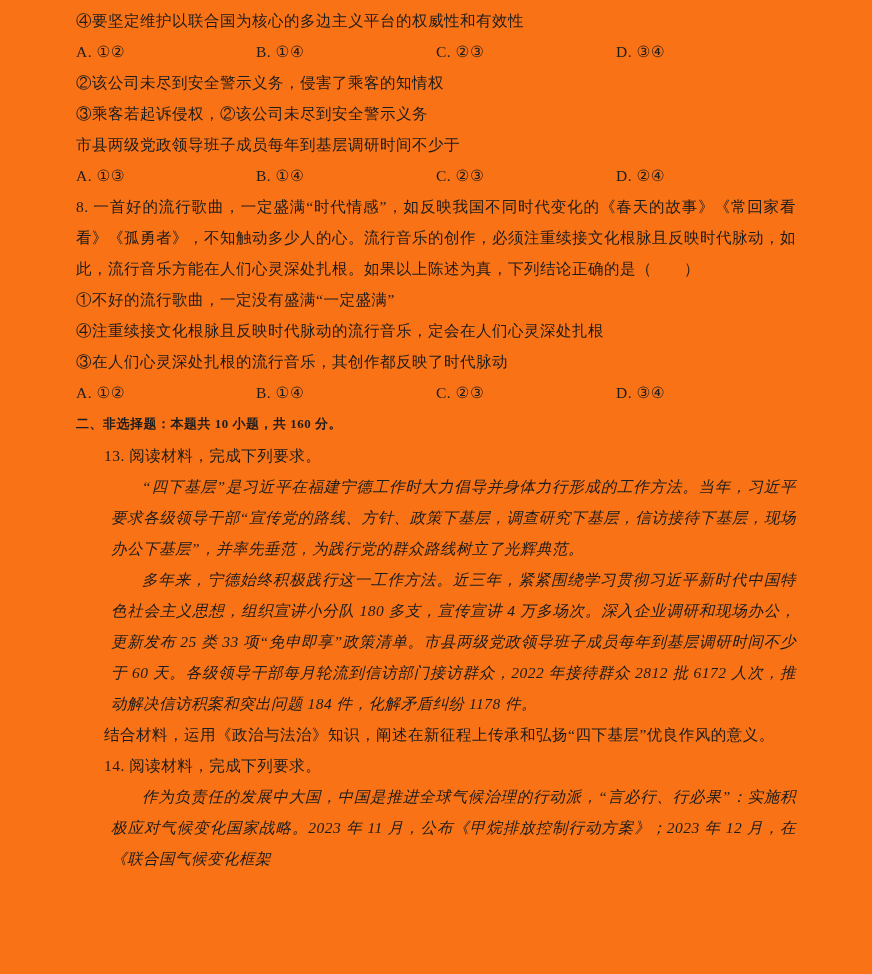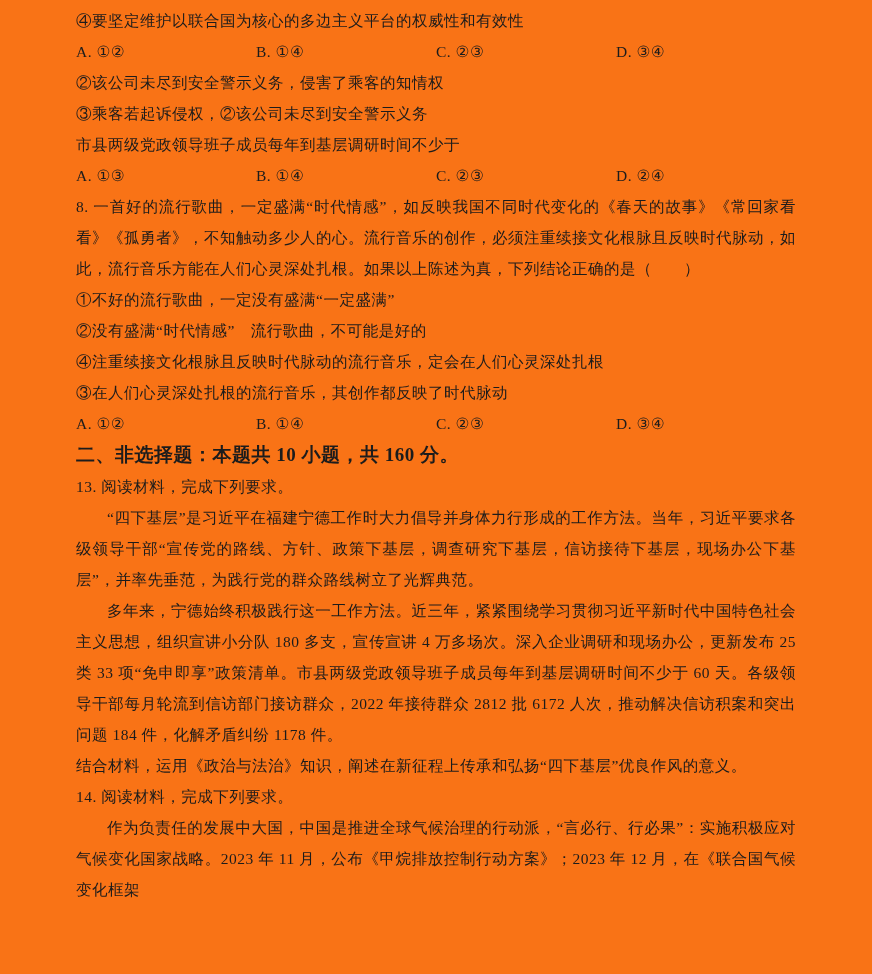--- a/index.html
+++ b/index.html
@@ -31,30 +31,33 @@
   }
   .choices {
     display: grid;
     grid-template-columns: repeat(4, 1fr);
     font-size: 15.5px;
     line-height: 31px;
     letter-spacing: 0.5px;
   }
   .section-header {
     margin: 0;
-    font-size: 19px;
+    font-size: 13px;
     line-height: 32px;
     font-weight: bold;
     letter-spacing: 0.5px;
   }
   .material {
     text-indent: 2em;
+    font-style: italic; 
+    margin-left: 35px;
   }
   .task, .intro {
     font-style: normal;
+    margin-left: 28px;
   }
 </style>
 </head>
 <body>
 
 <div class="page">
 
   <p class="line">④要坚定维护以联合国为核心的多边主义平台的权威性和有效性</p>
   <div class="choices">
     <span>A. ①②</span>
@@ -68,21 +71,20 @@
   <p class="opt">市县两级党政领导班子成员每年到基层调研时间不少于</p>
   <div class="choices">
     <span>A. ①③</span>
     <span>B. ①④</span>
     <span>C. ②③</span>
     <span>D. ②④</span>
   </div>
 
   <p class="stem">8. 一首好的流行歌曲，一定盛满“时代情感”，如反映我国不同时代变化的《春天的故事》《常回家看看》《孤勇者》，不知触动多少人的心。流行音乐的创作，必须注重续接文化根脉且反映时代脉动，如此，流行音乐方能在人们心灵深处扎根。如果以上陈述为真，下列结论正确的是（　　）</p>
   <p class="opt">①不好的流行歌曲，一定没有盛满“一定盛满”</p>
-  <p class="opt">②没有盛满“时代情感”　流行歌曲，不可能是好的</p>
   <p class="opt">④注重续接文化根脉且反映时代脉动的流行音乐，定会在人们心灵深处扎根</p>
   <p class="opt">③在人们心灵深处扎根的流行音乐，其创作都反映了时代脉动</p>
   <div class="choices">
     <span>A. ①②</span>
     <span>B. ①④</span>
     <span>C. ②③</span>
     <span>D. ③④</span>
   </div>
 
   <p class="section-header">二、非选择题：本题共 10 小题，共 160 分。</p>

